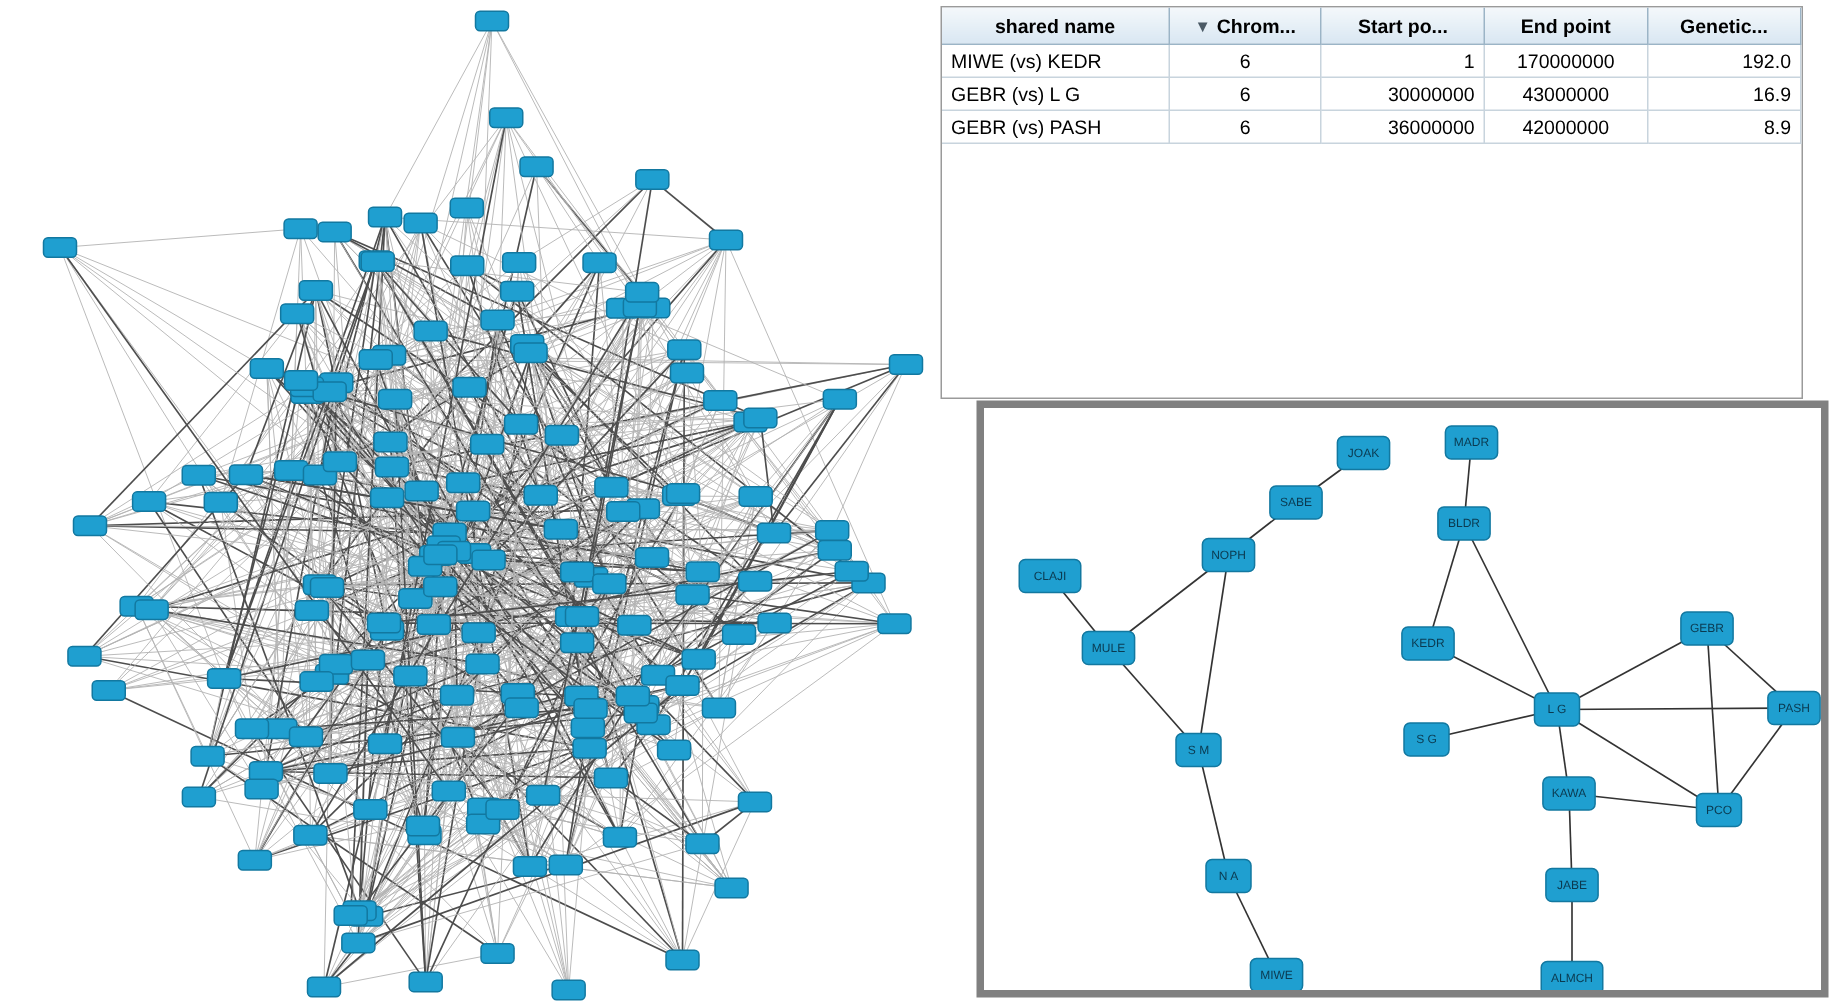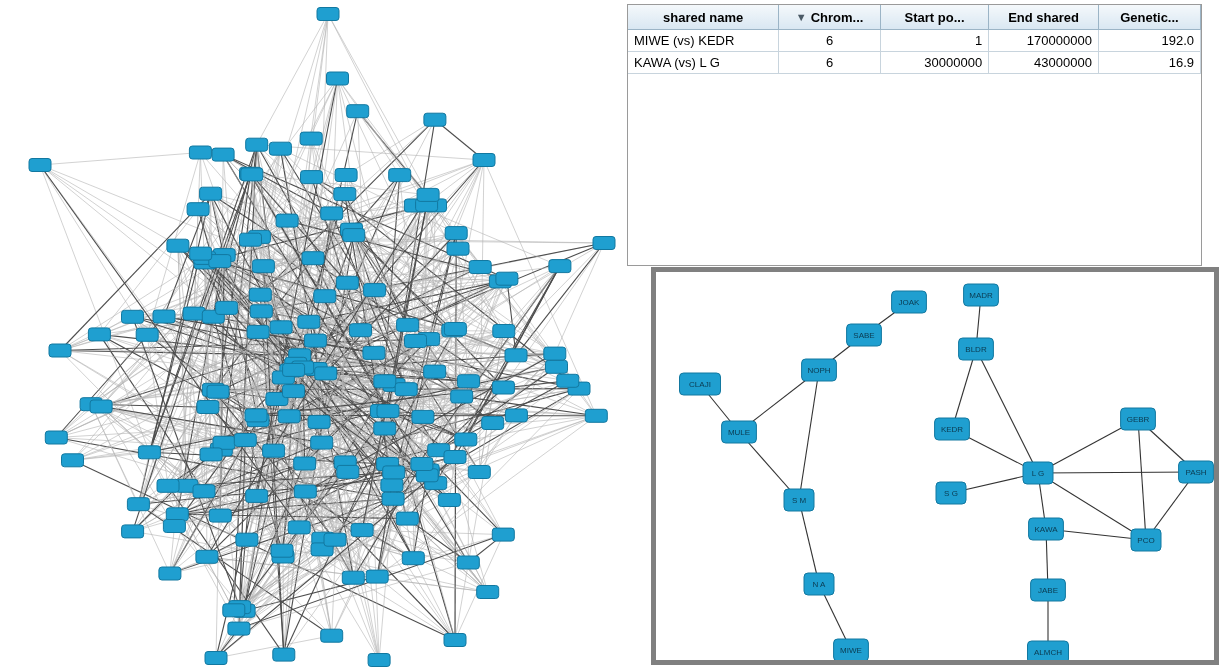--- a/index.html
+++ b/index.html
@@ -63,21 +63,21 @@
     border-right: 1px solid #c8d4dd;
     height: 21px;
     padding: 0 6px;
     font-size: 13px;
     white-space: nowrap;
     background: #ffffff;
   }
   td.col-name  { text-align: left;  width: 152px; }
   td.col-chrom { text-align: center; width: 96px; }
   td.col-start { text-align: right; width: 108px; }
-  td.col-end   { text-align: right; width: 106px; }
+  td.col-end   { text-align: center; width: 106px; }
   td.col-gen   { text-align: right; width: 100px; }
   .filter-ico {
     display: inline-block;
     margin-right: 4px;
     color: #4b5a66;
     font-size: 11px;
     transform: translateY(-1px);
   }
 
   
@@ -1255,41 +1255,48 @@
           <th class="th-name">
             <span>shared name</span>
           </th>
           <th>
             <span class="filter-ico">▼</span><span>Chrom...</span>
           </th>
           <th>
             <span>Start po...</span>
           </th>
           <th>
-            <span>End shared</span>
+            <span>End point</span>
           </th>
           <th>
             <span>Genetic...</span>
           </th>
         </tr>
       </thead>
       <tbody id="table-body">
           <tr>
             <td class="col-name">MIWE (vs) KEDR</td>
             <td class="col-chrom">6</td>
             <td class="col-start">1</td>
             <td class="col-end">170000000</td>
             <td class="col-gen">192.0</td>
           </tr>
           <tr>
-            <td class="col-name">KAWA (vs) L G</td>
+            <td class="col-name">GEBR (vs) L G</td>
             <td class="col-chrom">6</td>
             <td class="col-start">30000000</td>
             <td class="col-end">43000000</td>
             <td class="col-gen">16.9</td>
+          </tr>
+          <tr>
+            <td class="col-name">GEBR (vs) PASH</td>
+            <td class="col-chrom">6</td>
+            <td class="col-start">36000000</td>
+            <td class="col-end">42000000</td>
+            <td class="col-gen">8.9</td>
           </tr>
         </tbody>
     </table>
   </div>
 
   <div id="network-small">
     <svg id="svg-small" width="558" height="388">
         <line x1="253" y1="30" x2="208" y2="63" class="edge-sm"></line>
         <line x1="208" y1="63" x2="163" y2="98" class="edge-sm"></line>
         <line x1="163" y1="98" x2="83" y2="160" class="edge-sm"></line>

